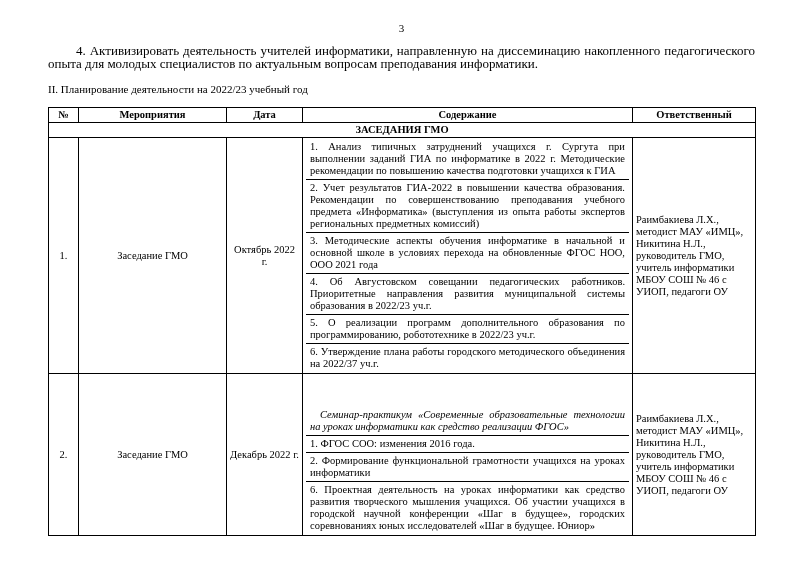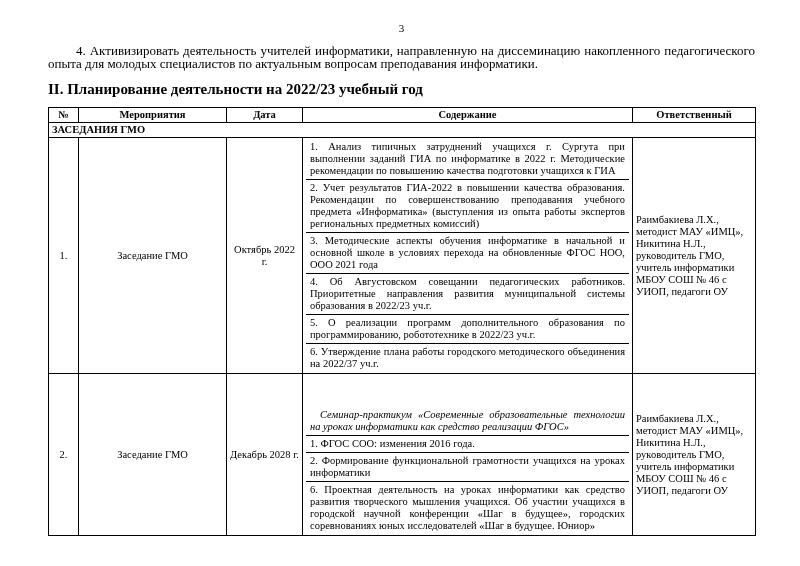--- a/index.html
+++ b/index.html
@@ -12,34 +12,34 @@
     position:relative;width:800px;height:566px;box-sizing:border-box;
     padding:22px 45px 0 48px;background:#fff;
   }
   .page-number{
     text-align:center;font-size:11px;line-height:13px;margin-bottom:9px;
   }
   .para{
     margin:0;font-size:13px;line-height:13px;text-align:justify;text-indent:28px;
   }
   .heading{
-    margin:13px 0 11px 0;font-size:15px;line-height:13px;font-weight:bold;
+    margin:13px 0 11px 0;font-size:11px;line-height:13px;font-weight:normal;
   }
   table.plan-table{
     width:100%;border-collapse:collapse;table-layout:fixed;
     font-size:10.5px;line-height:12px;
   }
   table.plan-table th, table.plan-table td{
     border:1px solid #000;padding:1px 3px;vertical-align:middle;box-sizing:border-box;
   }
   table.plan-table th{
     font-weight:bold;text-align:center;
   }
   td.group-cell{
-    font-weight:bold;padding:2px 3px;
+    text-align:center;font-weight:bold;padding:2px 3px;
   }
   td.c-num, td.c-event, td.c-date{
     text-align:center;
   }
   td.c-content{
     padding:0;vertical-align:top;
   }
   .content-item{
     padding:2px 4px;border-bottom:1px solid #000;text-align:justify;
   }
@@ -97,21 +97,21 @@
         <div class="content-item">4. Об Августовском совещании педагогических работников. Приоритетные направления развития муниципальной системы образования в 2022/23 уч.г.</div>
         <div class="content-item">5. О реализации программ дополнительного образования по программированию, робототехнике в 2022/23 уч.г.</div>
         <div class="content-item">6. Утверждение плана работы городского методического объединения на 2022/37 уч.г.</div>
       </td>
       <td class="c-resp">Раимбакиева Л.Х., методист МАУ «ИМЦ», Никитина Н.Л., руководитель ГМО, учитель информатики МБОУ СОШ № 46 с УИОП, педагоги ОУ</td>
     </tr>
 
     <tr>
       <td class="c-num">2.</td>
       <td class="c-event">Заседание ГМО</td>
-      <td class="c-date">Декабрь 2028 г.</td>
+      <td class="c-date">Декабрь 2022 г.</td>
       <td class="c-content">
         <div class="content-item seminar-title">Семинар-практикум «Современные образовательные технологии на уроках информатики как средство реализации ФГОС»</div>
         <div class="content-item">1. ФГОС СОО: изменения 2016 года.</div>
         <div class="content-item">2. Формирование функциональной грамотности учащихся на уроках информатики</div>
         <div class="content-item">6. Проектная деятельность на уроках информатики как средство развития творческого мышления учащихся. Об участии учащихся в городской научной конференции «Шаг в будущее», городских соревнованиях юных исследователей «Шаг в будущее. Юниор»</div>
       </td>
       <td class="c-resp">Раимбакиева Л.Х., методист МАУ «ИМЦ», Никитина Н.Л., руководитель ГМО, учитель информатики МБОУ СОШ № 46 с УИОП, педагоги ОУ</td>
     </tr>
   </tbody>
     </table>

